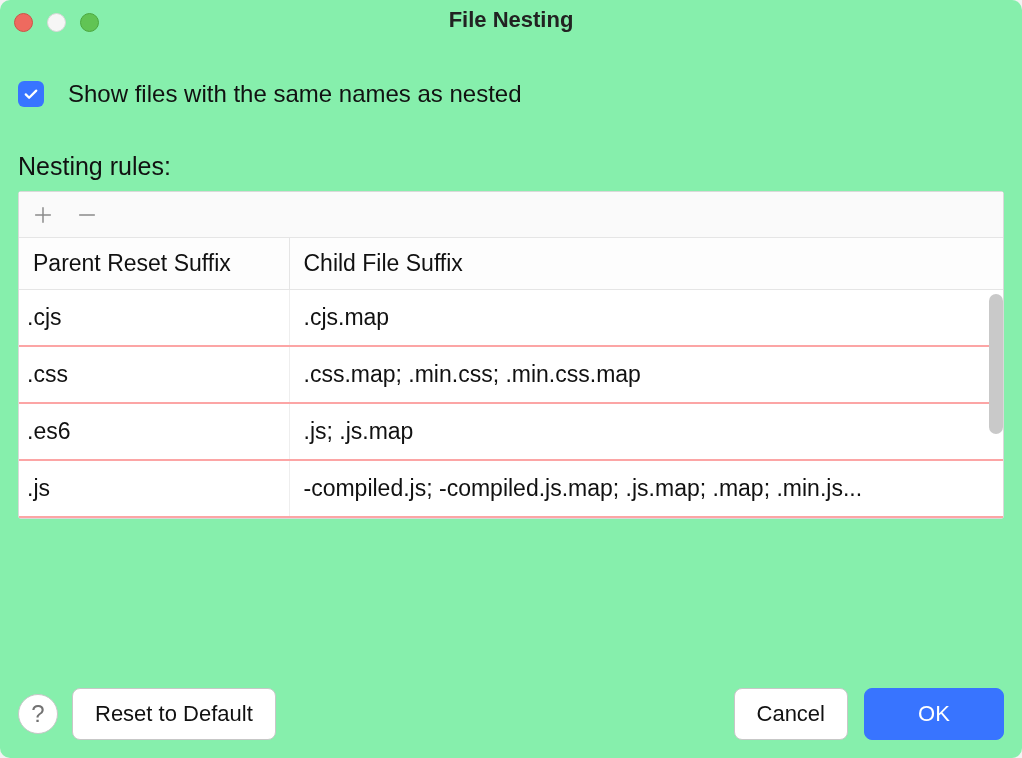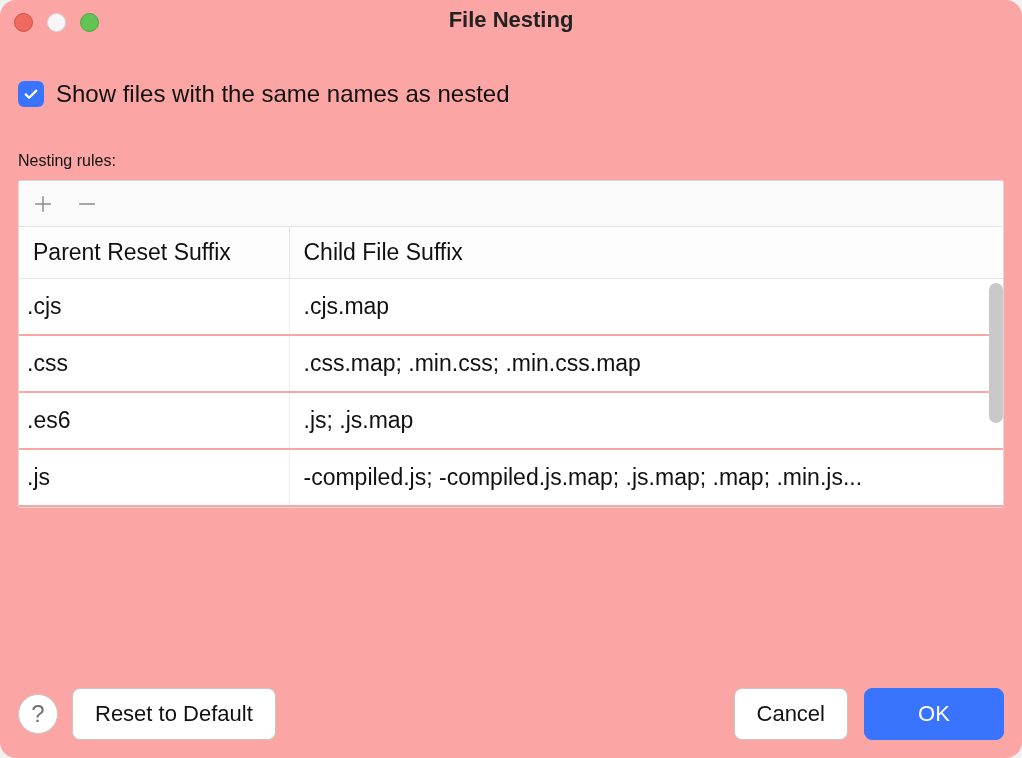--- a/index.html
+++ b/index.html
@@ -6,23 +6,23 @@
   html, body {
     margin: 0; padding: 0;
     width: 1022px; height: 758px;
     font-family: -apple-system, "Helvetica Neue", Arial, sans-serif;
     font-size: 22px;
     color: #000;
     background: #f2f2f2;
   }
   .window {
     width: 1022px; height: 758px;
-    background: #fca5a5;
+    background: #86efac;
     position: relative;
-    border-radius: 16px;
+    border-radius: 10px;
   }
   
   .titlebar {
     position: relative;
     height: 40px;
     display: flex;
     align-items: center;
   }
   .traffic-lights {
     position: absolute;
@@ -45,38 +45,38 @@
     color: #222;
   }
   
   .content {
     padding: 0 18px;
   }
   .checkbox-row {
     display: flex;
     align-items: center;
     margin-top: 40px;
-    gap: 12px;
+    gap: 24px;
   }
   .chk {
     width: 26px; height: 26px;
     border-radius: 6px;
     background: #3874ff;
     display: flex;
     align-items: center;
     justify-content: center;
   }
   .chk svg { width: 18px; height: 18px; }
   .chk-label {
     font-size: 24px;
     color: #111;
   }
   .section-label {
     margin-top: 44px;
-    font-size: 16px;
+    font-size: 25px;
     color: #111;
   }
   .table-wrap {
     margin-top: 10px;
     border: 1px solid #d9d9d9;
     border-radius: 3px;
     background: #fff;
     position: relative;
   }
   .toolbar {

